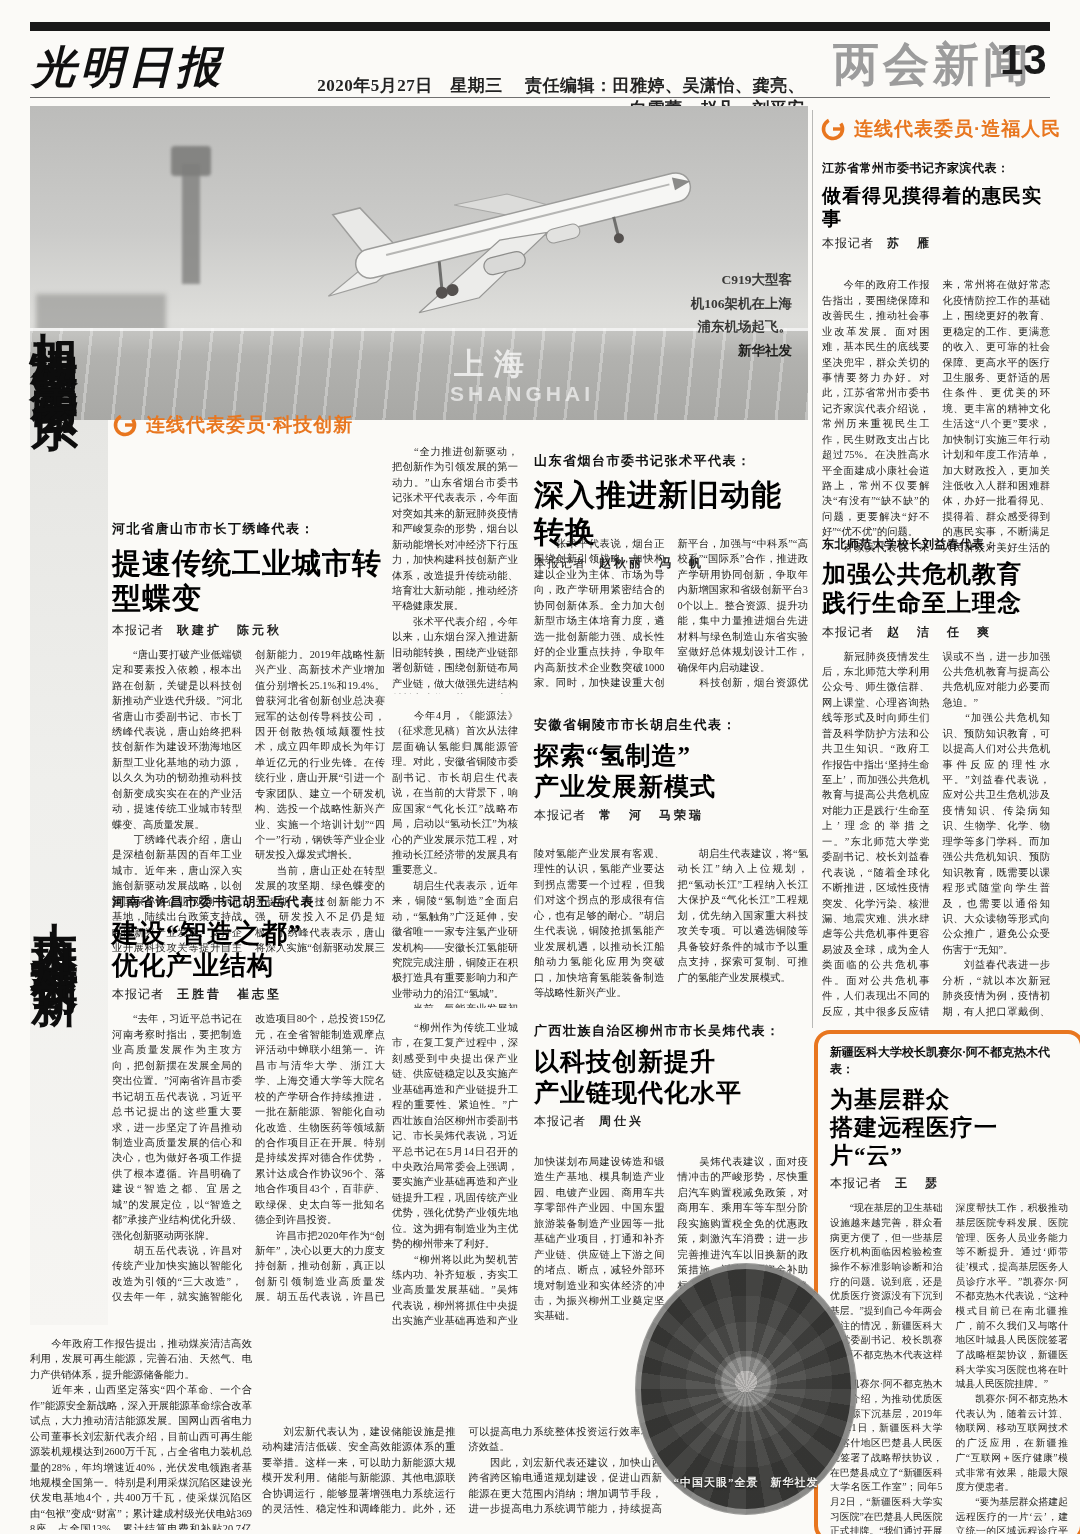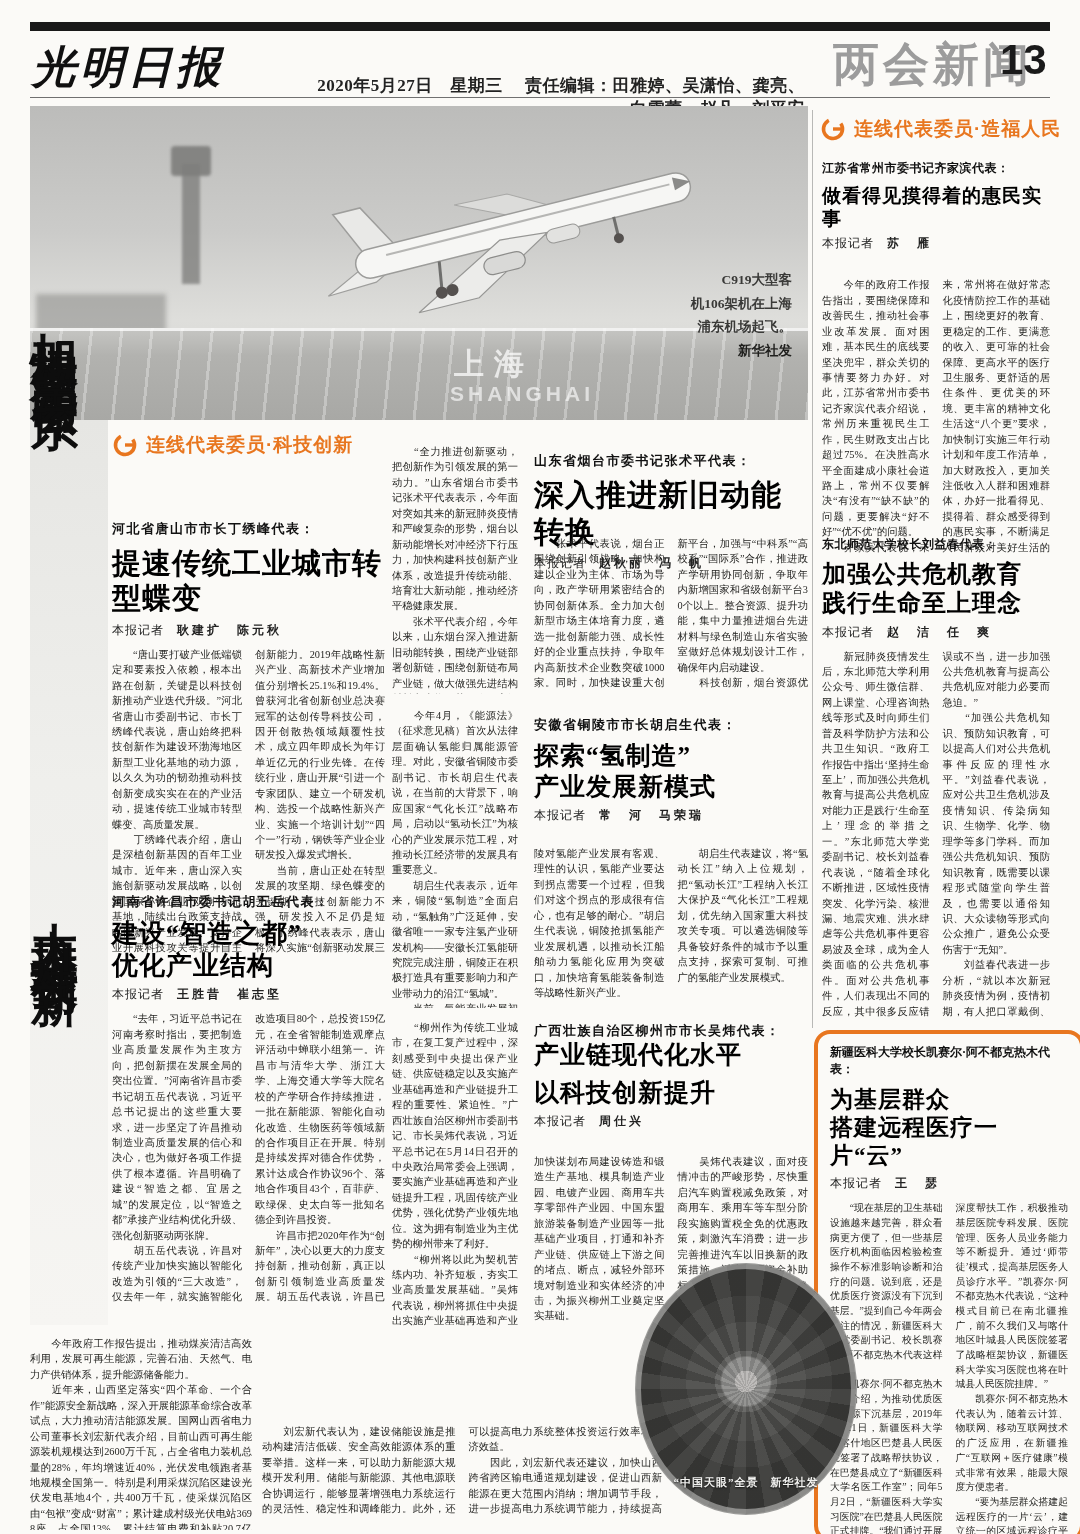--- a/index.html
+++ b/index.html
@@ -109,21 +109,21 @@
     <div>机106架机在上海</div>
     <div>浦东机场起飞。</div>
     <div class="photo-credit">新华社发</div>
   </div>
 </div>
 
 <div class="abs fade-strip"></div>
 <div class="abs vhead" style="left:31px;top:294px;height:576px;">加快构建完整内需体系</div>
 <div class="abs vhead" style="left:31px;top:884px;height:448px;">大力推进科技创新</div>
 
-<div class="abs badge" style="left:112px;top:432px;">
+<div class="abs badge" style="left:112px;top:412px;">
   <svg class="g-icon" viewBox="0 0 26 26">
     <circle cx="13" cy="13" r="9.5" fill="none" stroke="#e8761f" stroke-width="3.6" stroke-dasharray="46 14" transform="rotate(-35 13 13)"></circle>
     <line x1="13" y1="13" x2="23" y2="13" stroke="#e8761f" stroke-width="3.4"></line>
   </svg>
   <span class="badge-label">连线代表委员·科技创新</span>
 </div>
 
 <div class="abs" style="left:112px;top:520px;width:273px;">
   <div class="kicker">河北省唐山市市长丁绣峰代表：</div>
   <div class="headline" style="font-size:29px;margin-top:8px;">提速传统工业城市转型蝶变</div>
@@ -168,22 +168,22 @@
   </div>
   <div class="abs bodytext cols2" style="left:142px;top:146px;width:274px;height:164px;">陵对氢能产业发展有客观、理性的认识，氢能产业要达到拐点需要一个过程，但我们对这个拐点的形成很有信心，也有足够的耐心。”胡启生代表说，铜陵抢抓氢能产业发展机遇，以推动长江船舶动力氢能化应用为突破口，加快培育氢能装备制造等战略性新兴产业。
 　　胡启生代表建议，将“氢动长江”纳入上位规划，把“氢动长江”工程纳入长江大保护及“气化长江”工程规划，优先纳入国家重大科技攻关专项。可以遴选铜陵等具备较好条件的城市予以重点支持，探索可复制、可推广的氢能产业发展模式。</div>
 </div>
 
 <div class="abs" style="left:392px;top:1014px;width:416px;height:318px;">
   <div class="abs bodytext" style="left:0;top:6px;width:126px;height:310px;">　　“柳州作为传统工业城市，在复工复产过程中，深刻感受到中央提出保产业链、供应链稳定以及实施产业基础再造和产业链提升工程的重要性、紧迫性。”广西壮族自治区柳州市委副书记、市长吴炜代表说，习近平总书记在5月14日召开的中央政治局常委会上强调，要实施产业基础再造和产业链提升工程，巩固传统产业优势，强化优势产业领先地位。这为拥有制造业为主优势的柳州带来了利好。
 　　“柳州将以此为契机苦练内功、补齐短板，夯实工业高质量发展基础。”吴炜代表说，柳州将抓住中央提出实施产业基础再造和产业链提升工程这一重大机遇，强龙头、补链条、聚集群，以科技创新为支撑，以提升产业基础能力和产业链现代化水平为突破口，</div>
   <div class="abs" style="left:142px;top:8px;width:274px;">
     <div class="kicker">广西壮族自治区柳州市市长吴炜代表：</div>
+    <div class="headline" style="font-size:25px;margin-top:7px;">以科技创新提升</div>
     <div class="headline" style="font-size:25px;">产业链现代化水平</div>
-    <div class="headline" style="font-size:25px;margin-top:7px;">以科技创新提升</div>
     <div class="byline"><span>本报记者</span>　<b>周仕兴</b></div>
   </div>
   <div class="abs bodytext cols2" style="left:142px;top:140px;width:274px;height:178px;">加快谋划布局建设铸造和锻造生产基地、模具制造产业园、电镀产业园、商用车共享零部件产业园、中国东盟旅游装备制造产业园等一批基础产业项目，打通和补齐产业链、供应链上下游之间的堵点、断点，减轻外部环境对制造业和实体经济的冲击，为振兴柳州工业奠定坚实基础。
 　　吴炜代表建议，面对疫情冲击的严峻形势，尽快重启汽车购置税减免政策，对商用车、乘用车等车型分阶段实施购置税全免的优惠政策，刺激汽车消费；进一步完善推进汽车以旧换新的政策措施，适当提高资金补助标准，引导消费者以旧换新，激活市场需求，带动汽车产业恢复性增长。</div>
 </div>
 
 <div class="abs" style="left:30px;top:1332px;width:632px;height:200px;">
   <div class="abs bodytext" style="left:0;top:4px;width:222px;height:194px;">　　今年政府工作报告提出，推动煤炭清洁高效利用，发展可再生能源，完善石油、天然气、电力产供销体系，提升能源储备能力。
 　　近年来，山西坚定落实“四个革命、一个合作”能源安全新战略，深入开展能源革命综合改革试点，大力推动清洁能源发展。国网山西省电力公司董事长刘宏新代表介绍，目前山西可再生能源装机规模达到2600万千瓦，占全省电力装机总量的28%，年均增速近40%，光伏发电领跑者基地规模全国第一。特别是利用采煤沉陷区建设光伏发电基地4个，共400万千瓦，使采煤沉陷区由“包袱”变成“财富”；累计建成村级光伏电站3698座，占全国13%，累计结算电费和补贴20.7亿元，惠及20余万贫困户。</div>
   <div class="abs bodytext cols2" style="left:232px;top:92px;width:400px;height:108px;">　　刘宏新代表认为，建设储能设施是推动构建清洁低碳、安全高效能源体系的重要举措。这样一来，可以助力新能源大规模开发利用。储能与新能源、其他电源联合协调运行，能够显著增强电力系统运行的灵活性、稳定性和调峰能力。此外，还可以提高电力系统整体投资运行效率和经济效益。

